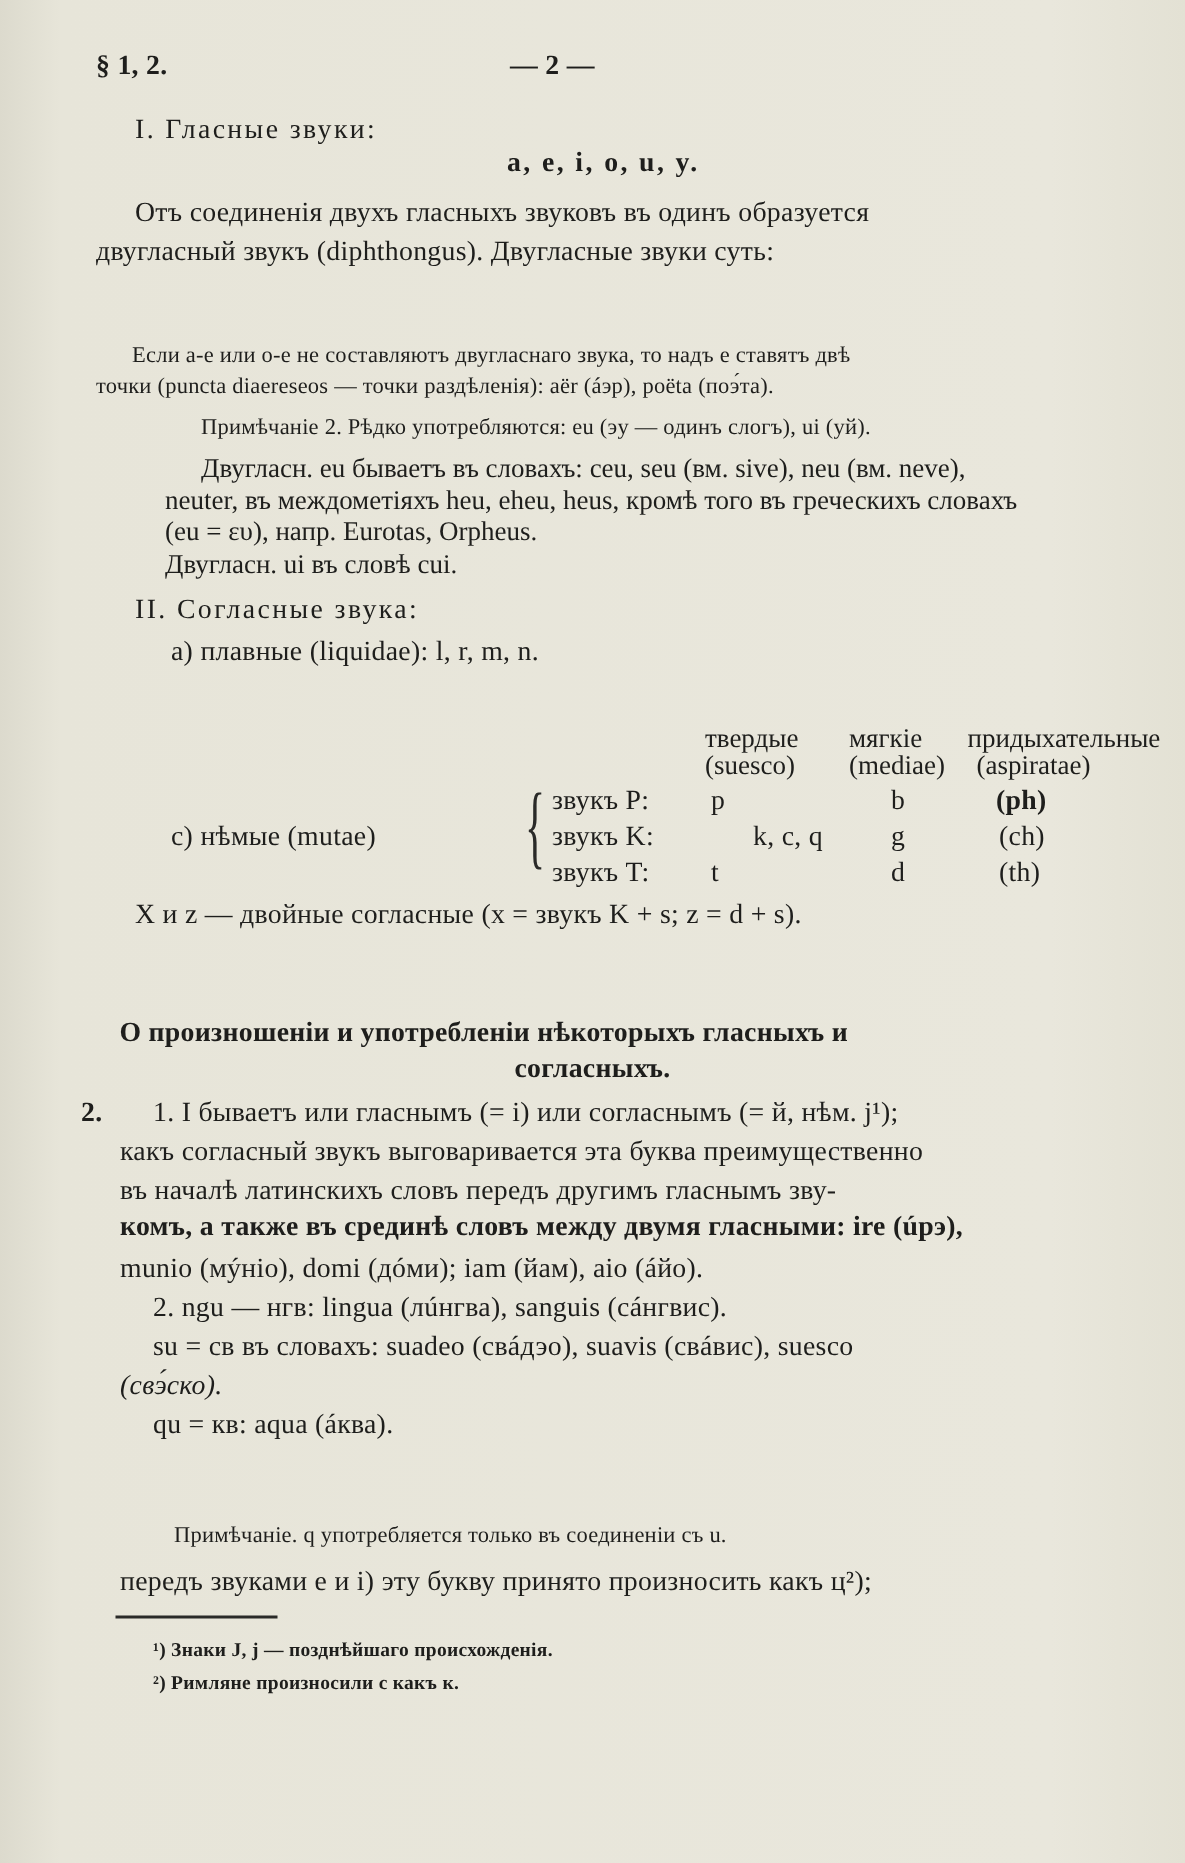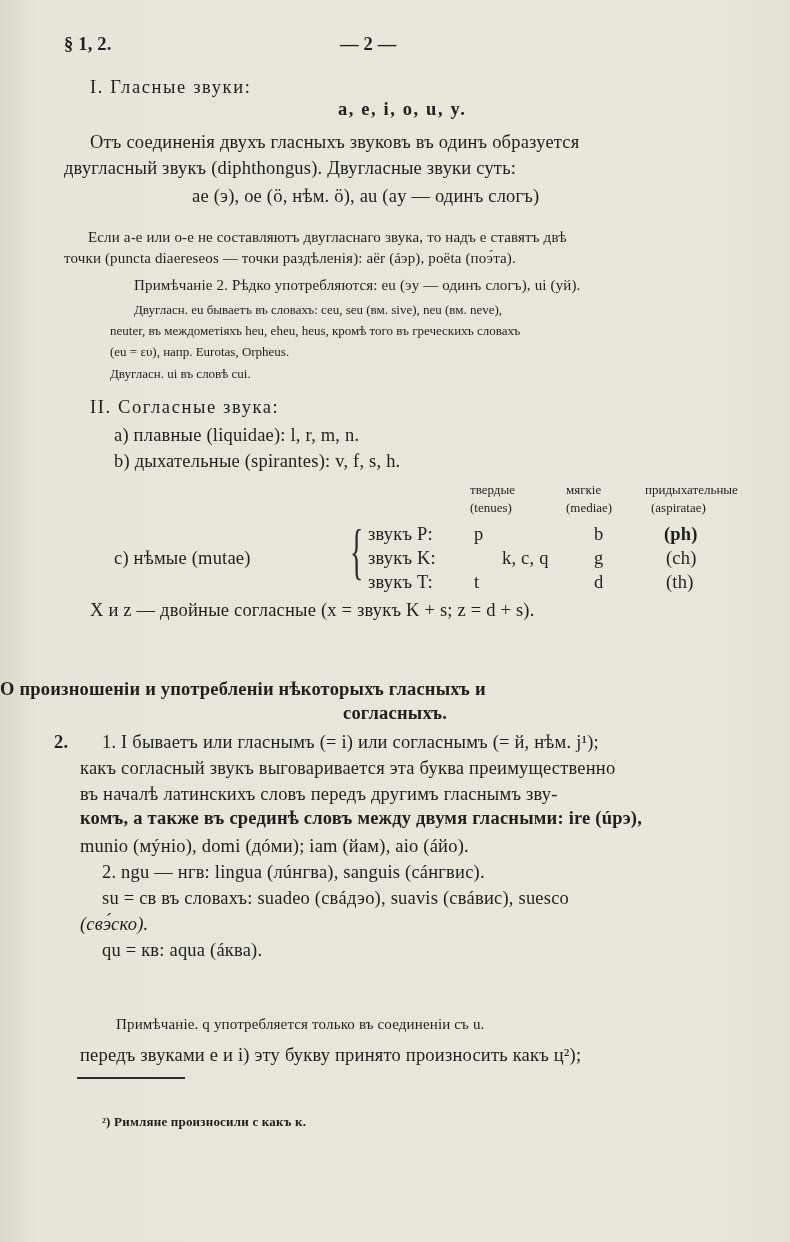--- a/index.html
+++ b/index.html
@@ -8,58 +8,56 @@
       background: #e7e5d9;
       background-image: linear-gradient(90deg, #dcdacd 0px, #e7e5d9 40px, #e9e7dc 700px, #e3e1d4 790px);
       color: #1e1e1c;
       font-family: "Liberation Serif", "DejaVu Serif", serif;
       position: relative;
     }
     .page { position: absolute; left: 0; top: 0; width: 790px; height: 1242px; }
     .abs { position: absolute; white-space: nowrap; }
     .body-text { font-size: 18.5px; letter-spacing: 0.2px; }
     .small-text { font-size: 15px; letter-spacing: 0.15px; }
-    .tiny-text { font-size: 13px; }
+    .tiny-text { font-size: 18px; }
     .foot-text { font-size: 13px; font-weight: bold; letter-spacing: 0.2px; }
     .bold { font-weight: bold; }
     .spaced { letter-spacing: 1.6px; }
     .rule { position: absolute; height: 1.5px; background: #2a2a28; }
     .brace { position: absolute; font-size: 62px; line-height: 62px; font-weight: 100; transform: scaleX(0.45); transform-origin: left top; color: #2a2a28; }
     i.it { font-style: italic; }
   </style>
 </head>
 <body>
 
 <div class="page">
 
   <div class="abs body-text bold" style="left:64px; top:34px;">§ 1, 2.</div>
   <div class="abs body-text bold" style="left:340px; top:34px;">— 2 —</div>
 
   <div class="abs body-text spaced" style="left:90px; top:77px;">I. Гласные звуки:</div>
   <div class="abs body-text bold spaced" style="left:338px; top:99px;">a, e, i, o, u, y.</div>
 
   <div class="abs body-text" style="left:90px; top:132px; width:680px;"><span>Отъ соединенія двухъ гласныхъ звуковъ въ одинъ образуется</span></div>
   <div class="abs body-text" style="left:64px; top:158px; width:706px;"><span>двугласный звукъ (diphthongus). Двугласные звуки суть:</span></div>
-  <div class="abs body-text" style="left:192px; top:186px;">ae (э), oe (ӧ, нѣм. ö), au (ay — одинъ слогъ)</div>
 
   <div class="abs small-text" style="left:88px; top:229px;">Если a-e или o-e не составляютъ двугласнаго звука, то надъ e ставятъ двѣ</div>
   <div class="abs small-text" style="left:64px; top:250px;">точки (puncta diaereseos — точки раздѣленія): aër (áэр), poëta (поэ́та).</div>
 
   <div class="abs small-text" style="left:134px; top:277px;">Примѣчаніе 2. Рѣдко употребляются: eu (эу — одинъ слогъ), ui (уй).</div>
   <div class="abs tiny-text" style="left:134px; top:302px;">Двугласн. eu бываетъ въ словахъ: ceu, seu (вм. sive), neu (вм. neve),</div>
   <div class="abs tiny-text" style="left:110px; top:323px;">neuter, въ междометіяхъ heu, eheu, heus, кромѣ того въ греческихъ словахъ</div>
   <div class="abs tiny-text" style="left:110px; top:344px;">(eu = ευ), напр. Eurotas, Orpheus.</div>
   <div class="abs tiny-text" style="left:110px; top:366px;">Двугласн. ui въ словѣ cui.</div>
 
   <div class="abs body-text spaced" style="left:90px; top:397px;">II. Согласные звука:</div>
   <div class="abs body-text" style="left:114px; top:425px;">a) плавные (liquidae): l, r, m, n.</div>
-  <div class="abs body-text" style="left:114px; top:451px;">b) дыхательные (spirantes): v, f, s, h.</div>
 
   <div class="abs tiny-text" style="left:470px; top:482px;">твердые</div>
-  <div class="abs tiny-text" style="left:470px; top:500px;">(tenues)</div>
+  <div class="abs tiny-text" style="left:470px; top:500px;">(suesco)</div>
   <div class="abs tiny-text" style="left:566px; top:482px;">мягкіе</div>
   <div class="abs tiny-text" style="left:566px; top:500px;">(mediae)</div>
   <div class="abs tiny-text" style="left:645px; top:482px;">придыхательные</div>
   <div class="abs tiny-text" style="left:651px; top:500px;">(aspiratae)</div>
 
   <div class="abs body-text" style="left:114px; top:548px;">c) нѣмые (mutae)</div>
   <div class="brace" style="left:350px; top:520px;">{</div>
 
   <div>
     <div class="abs body-text" style="left:368px; top:524px;">звукъ P:</div>
@@ -73,36 +71,37 @@
     <div class="abs body-text" style="left:666px; top:548px;">(ch)</div>
 
     <div class="abs body-text" style="left:368px; top:572px;">звукъ T:</div>
     <div class="abs body-text" style="left:474px; top:572px;">t</div>
     <div class="abs body-text" style="left:594px; top:572px;">d</div>
     <div class="abs body-text" style="left:666px; top:572px;">(th)</div>
   </div>
 
   <div class="abs body-text" style="left:90px; top:600px;">X и z — двойные согласные (x = звукъ K + s; z = d + s).</div>
 
-  <div class="abs body-text bold" style="left:0; top:679px; width:645px; text-align:left;">О произношеніи и употребленіи нѣкоторыхъ гласныхъ и</div>
+  <div class="abs body-text bold" style="left:0; top:679px; width:645px; text-align:center;">О произношеніи и употребленіи нѣкоторыхъ гласныхъ и</div>
   <div class="abs body-text bold" style="left:0; top:703px; width:790px; text-align:center;">согласныхъ.</div>
 
   <div class="abs body-text bold" style="left:54px; top:732px;">2.</div>
 
   <div class="abs body-text" style="left:102px; top:732px; width:668px;"><span>1. I бываетъ или гласнымъ (= i) или согласнымъ (= й, нѣм. j¹);</span></div>
   <div class="abs body-text" style="left:80px; top:758px; width:690px;"><span>какъ согласный звукъ выговаривается эта буква преимущественно</span></div>
   <div class="abs body-text" style="left:80px; top:784px; width:690px;"><span>въ началѣ латинскихъ словъ передъ другимъ гласнымъ зву-</span></div>
   <div class="abs body-text" style="left:80px; top:808px; width:690px;font-weight:bold;"><span>комъ, а также въ срединѣ словъ между двумя гласными: ire (úрэ),</span></div>
   <div class="abs body-text" style="left:80px; top:836px;">munio (мýніо), domi (дóми); iam (йам), aio (áйо).</div>
 
   <div class="abs body-text" style="left:102px; top:862px;">2. ngu — нгв: lingua (лúнгва), sanguis (сáнгвис).</div>
   <div class="abs body-text" style="left:102px; top:888px; width:668px;"><span>su = св въ словахъ: suadeo (свáдэо), suavis (свáвис), suesco</span></div>
   <div class="abs body-text" style="left:80px; top:914px;"><i class="it">(свэ́ско).</i></div>
   <div class="abs body-text" style="left:102px; top:940px;">qu = кв: aqua (áква).</div>
 
   <div class="abs small-text" style="left:116px; top:985px;margin-top:31px;">Примѣчаніе. q употребляется только въ соединеніи съ u.</div>
 
   <div class="abs body-text" style="left:80px; top:1045px; width:690px;"><span>передъ звуками e и i) эту букву принято произносить какъ ц²);</span></div>
 
   <div class="rule" style="left:77px; top:1077px; width:108px;"></div>
+  <div class="abs foot-text" style="left:102px; top:1092px;">¹) Знаки J, j — позднѣйшаго происхожденія.</div>
   <div class="abs foot-text" style="left:102px; top:1114px;">²) Римляне произносили c какъ к.</div>
 
 </div>
 
 </body></html>

